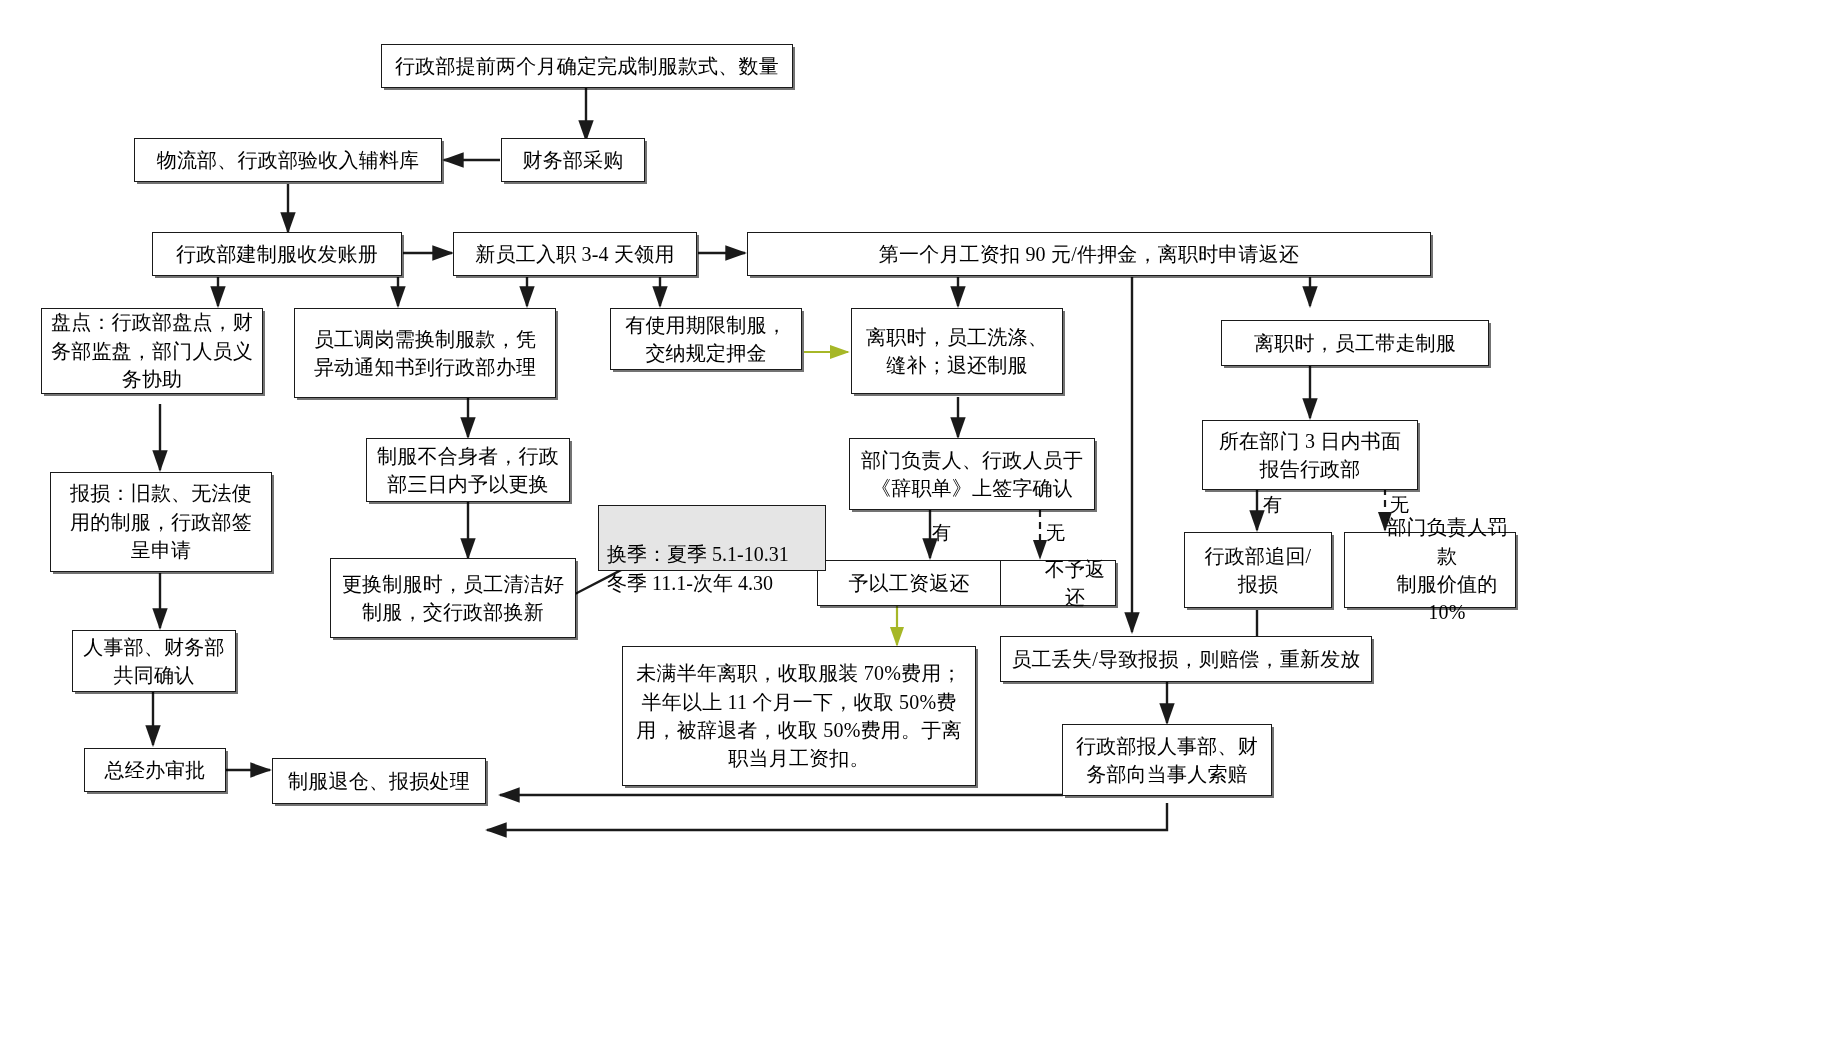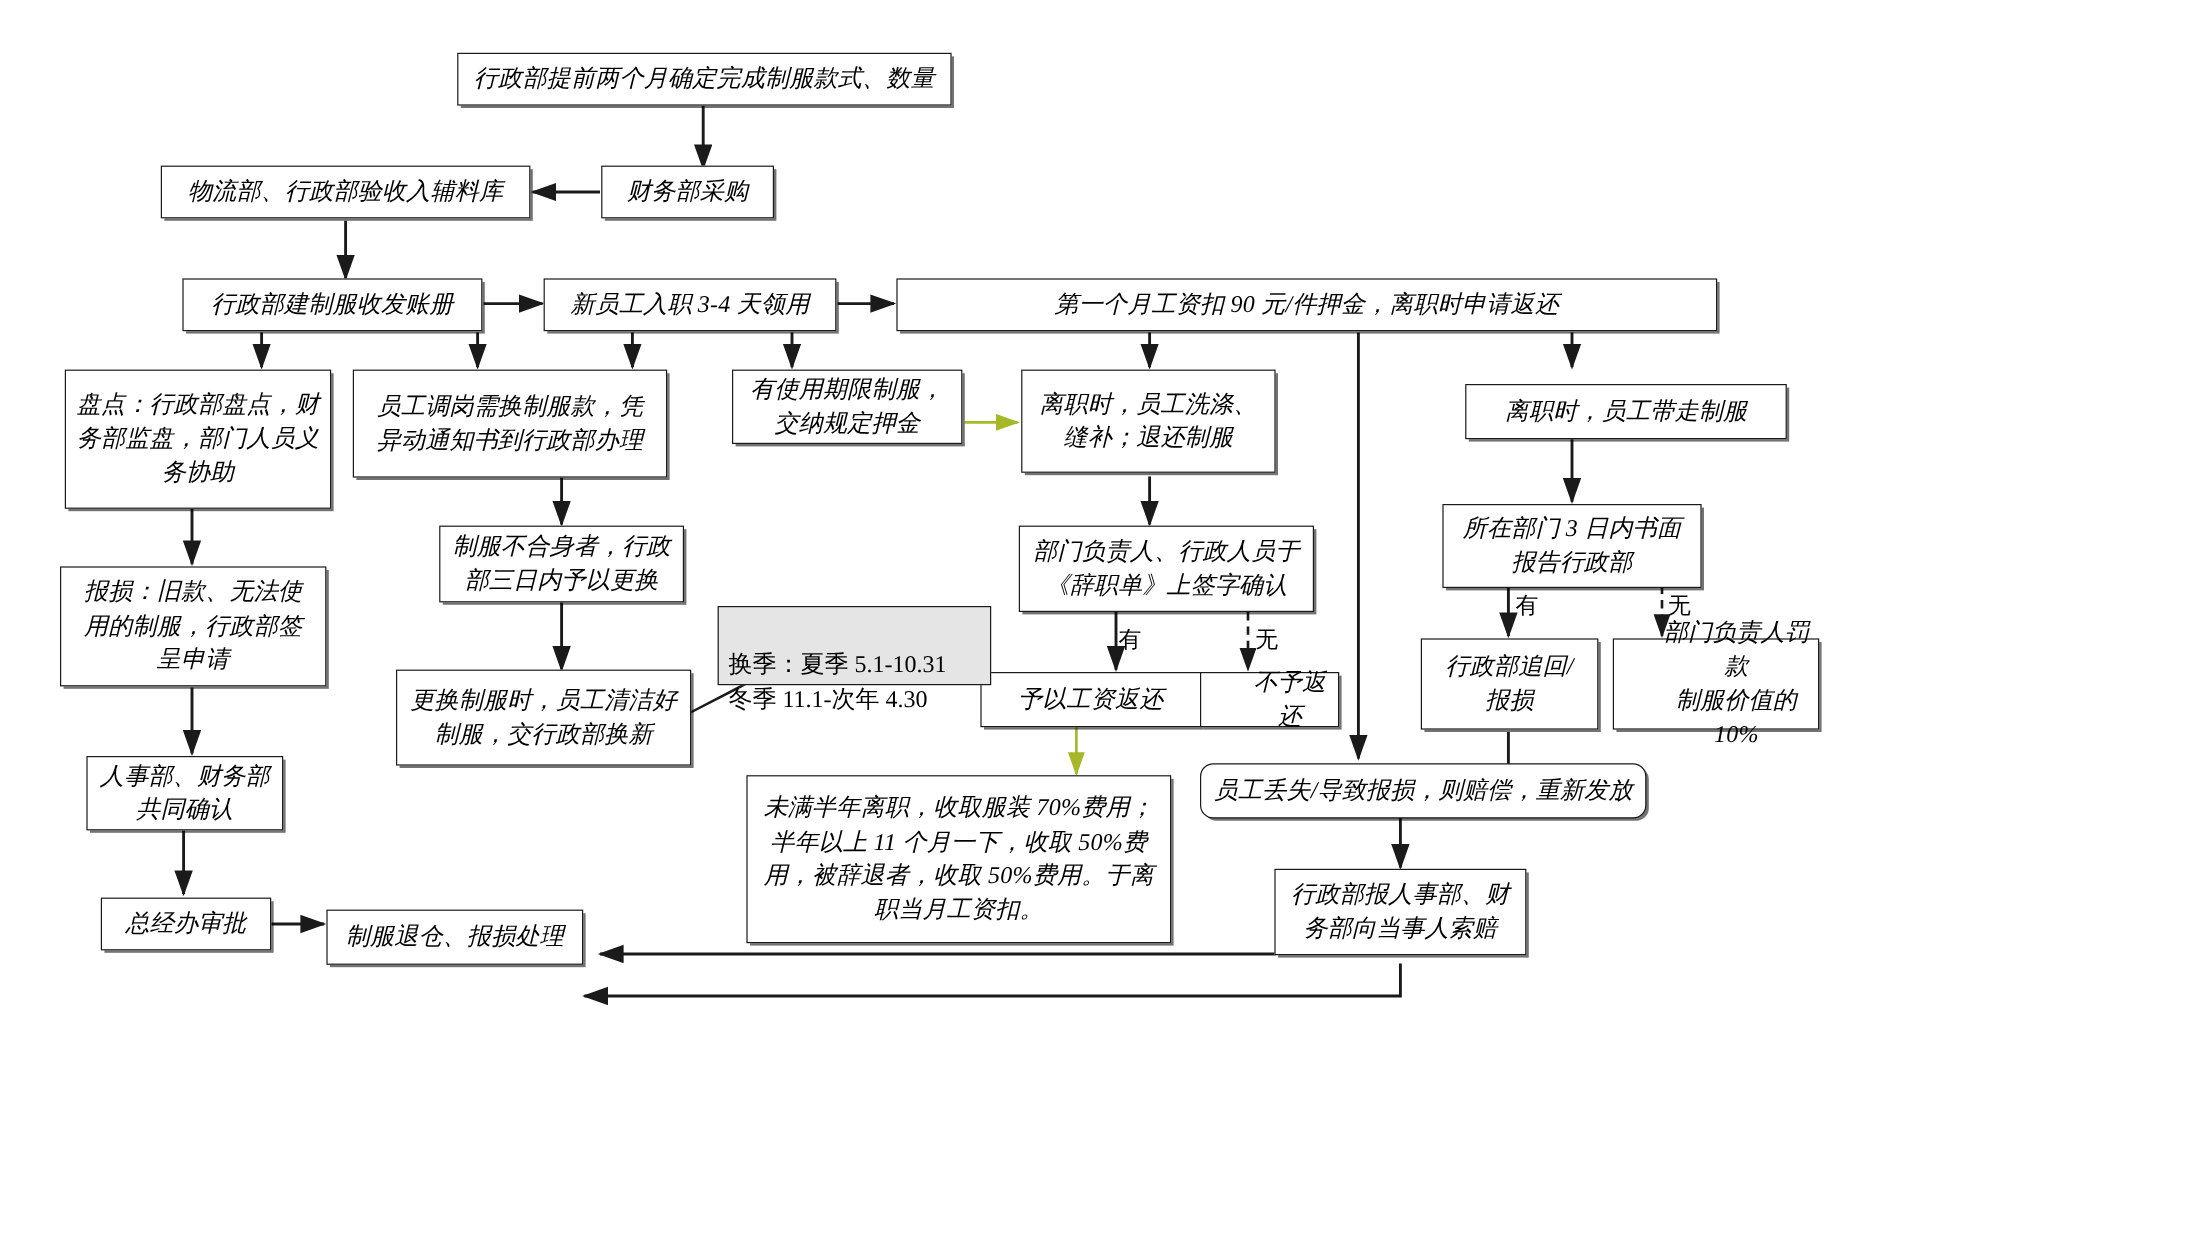--- a/index.html
+++ b/index.html
@@ -20,21 +20,20 @@
     display:flex;
     align-items:center;
     justify-content:flex-end;
     text-align:center;
     line-height:1.42;
     font-size:20px;
     letter-spacing:.2px;
     padding:3px 7px;
     
     box-shadow:2.5px 2.5px 0 -0.5px rgba(0,0,0,0.55);
-    font-style:italic;
   }
   .node span{display:block;width:100%;white-space:pre-line;}
   .lbl{
     position:absolute;
     font-size:19px;
     background:transparent;
     color:#000;
     white-space:nowrap;
   }
   .callout{
@@ -155,21 +154,21 @@
   </div>
 
   <div class="node" style="left:453px;top:232px;width:244px;height:44px;">
     <span>新员工入职 3-4 天领用</span>
   </div>
 
   <div class="node" style="left:747px;top:232px;width:684px;height:44px;">
     <span>第一个月工资扣 90 元/件押金，离职时申请返还</span>
   </div>
 
-  <div class="node" style="left:54px;top:308px;width:222px;height:116px;">
+  <div class="node" style="left:41px;top:308px;width:222px;height:86px;">
     <span>盘点：行政部盘点，财
 务部监盘，部门人员义
 务协助</span>
   </div>
 
   <div class="node" style="left:294px;top:308px;width:262px;height:90px;">
     <span>员工调岗需换制服款，凭
 异动通知书到行政部办理</span>
   </div>
 
@@ -236,21 +235,21 @@
 共同确认</span>
   </div>
 
   <div class="node" style="left:622px;top:646px;width:354px;height:140px;">
     <span>未满半年离职，收取服装 70%费用；
 半年以上 11 个月一下，收取 50%费
 用，被辞退者，收取 50%费用。于离
 职当月工资扣。</span>
   </div>
 
-  <div class="node" style="left:1000px;top:636px;width:372px;height:46px;border-radius:11px;">
+  <div class="node" style="left:1000px;top:636px;width:372px;height:46px;">
     <span>员工丢失/导致报损，则赔偿，重新发放</span>
   </div>
 
   <div class="node" style="left:84px;top:748px;width:142px;height:44px;">
     <span>总经办审批</span>
   </div>
 
   <div class="node" style="left:272px;top:758px;width:214px;height:46px;">
     <span>制服退仓、报损处理</span>
   </div>

